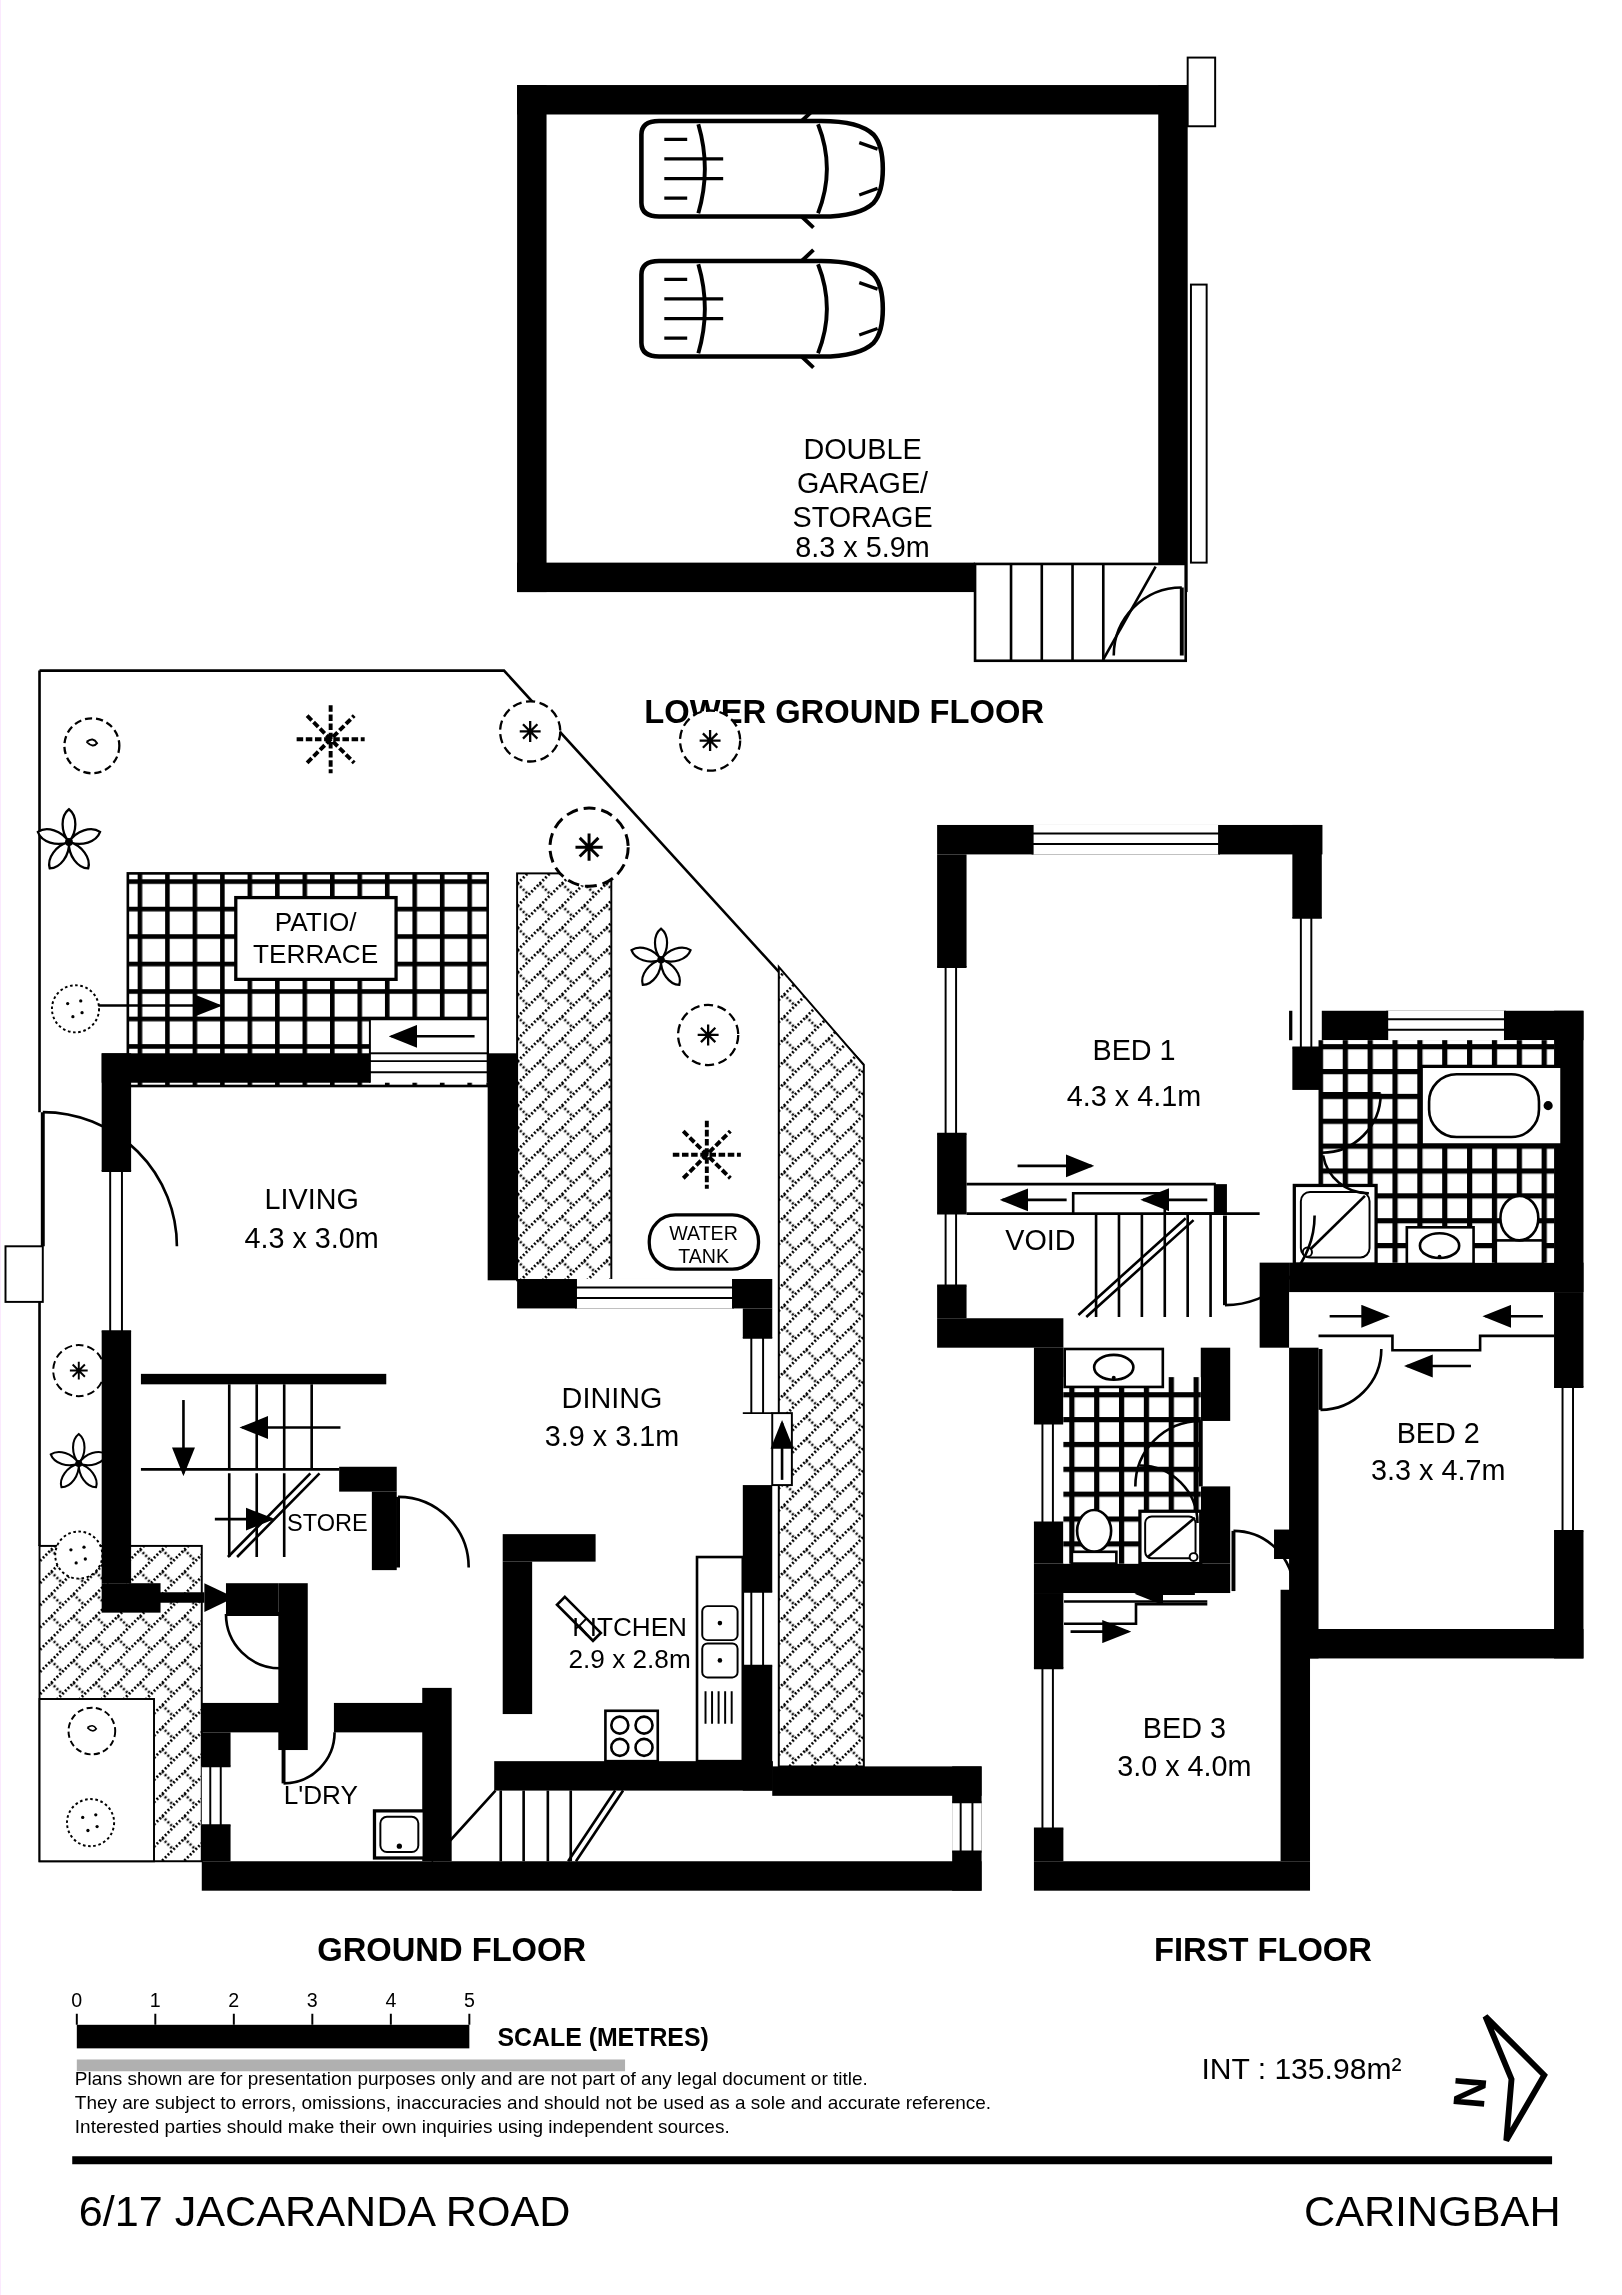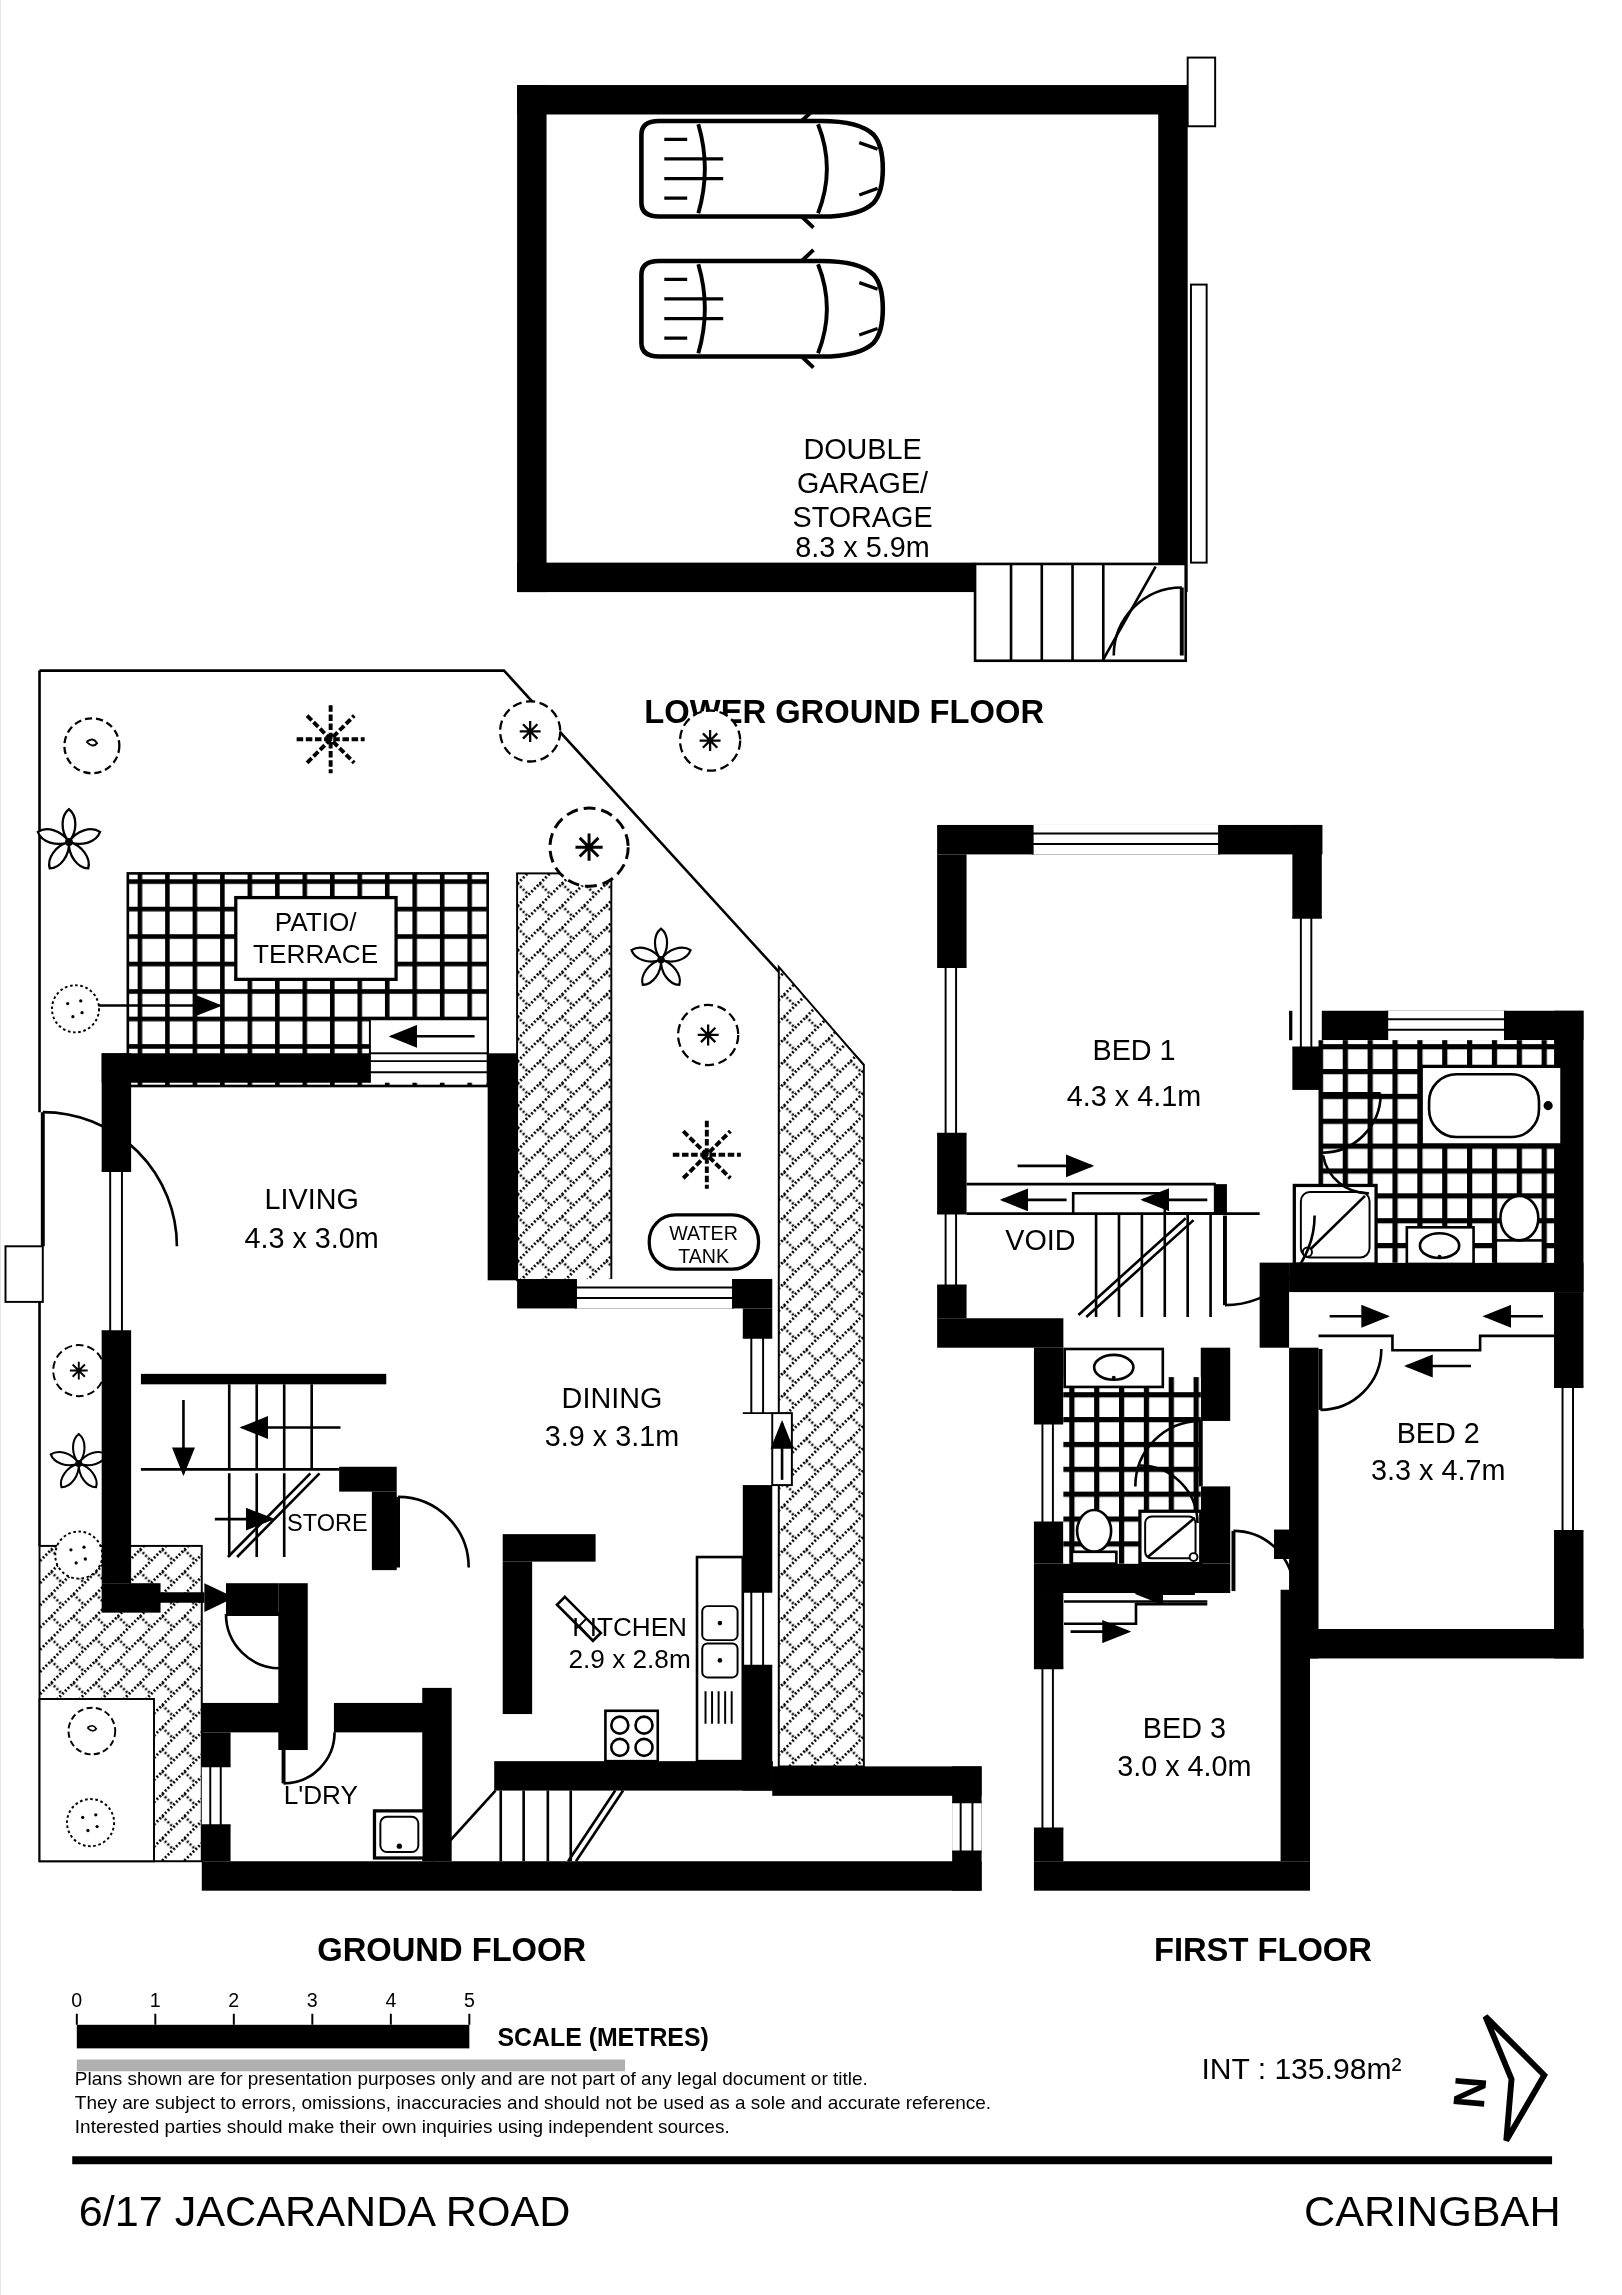--- a/index.html
+++ b/index.html
@@ -1,16 +1,16 @@
 <!DOCTYPE html>
 <html style="font-size:10.5px"><head>
 <meta charset="utf-8">
 <style>
   html,body{margin:0;padding:0;background:#fff;}
-  .page{width:1584px;height:2295px;position:relative;background:#a3a3a3;overflow:hidden;}
+  .page{width:1584px;height:2295px;position:relative;background:#f0abfc;overflow:hidden;}
   svg{display:block;}
   text{fill:#000;font-family:"Liberation Sans",sans-serif;}
   .lbl{font-size:44px;text-anchor:middle;}
   .lbl-sm{font-size:36px;text-anchor:middle;}
   .lbl-xs{font-size:30px;text-anchor:middle;}
   .ftitle{font-size:50px;font-weight:bold;text-anchor:middle;}
   .tick{font-size:30px;text-anchor:middle;}
   .scalet{font-size:38px;font-weight:bold;}
   .disc{font-size:29px;}
   .addr{font-size:66px;}

